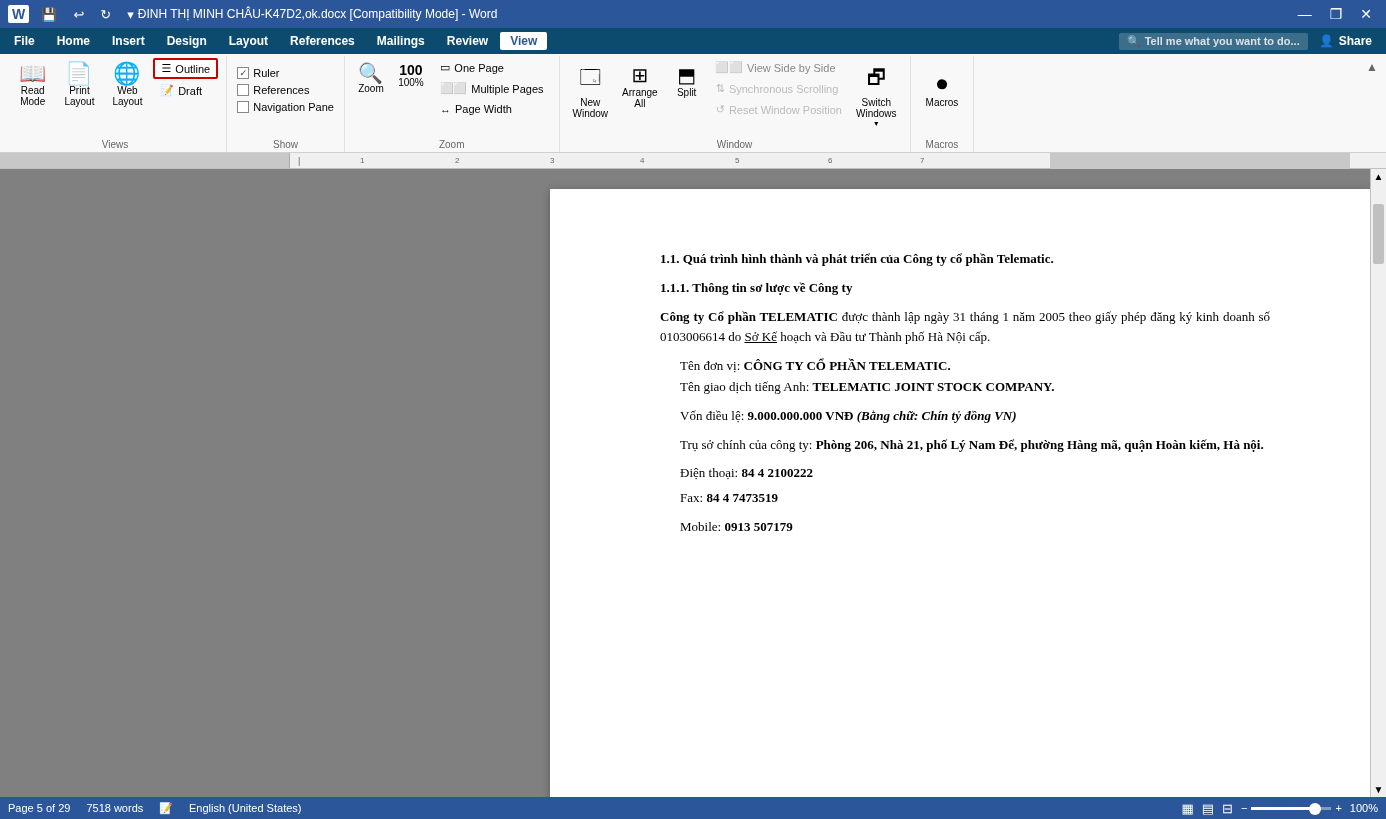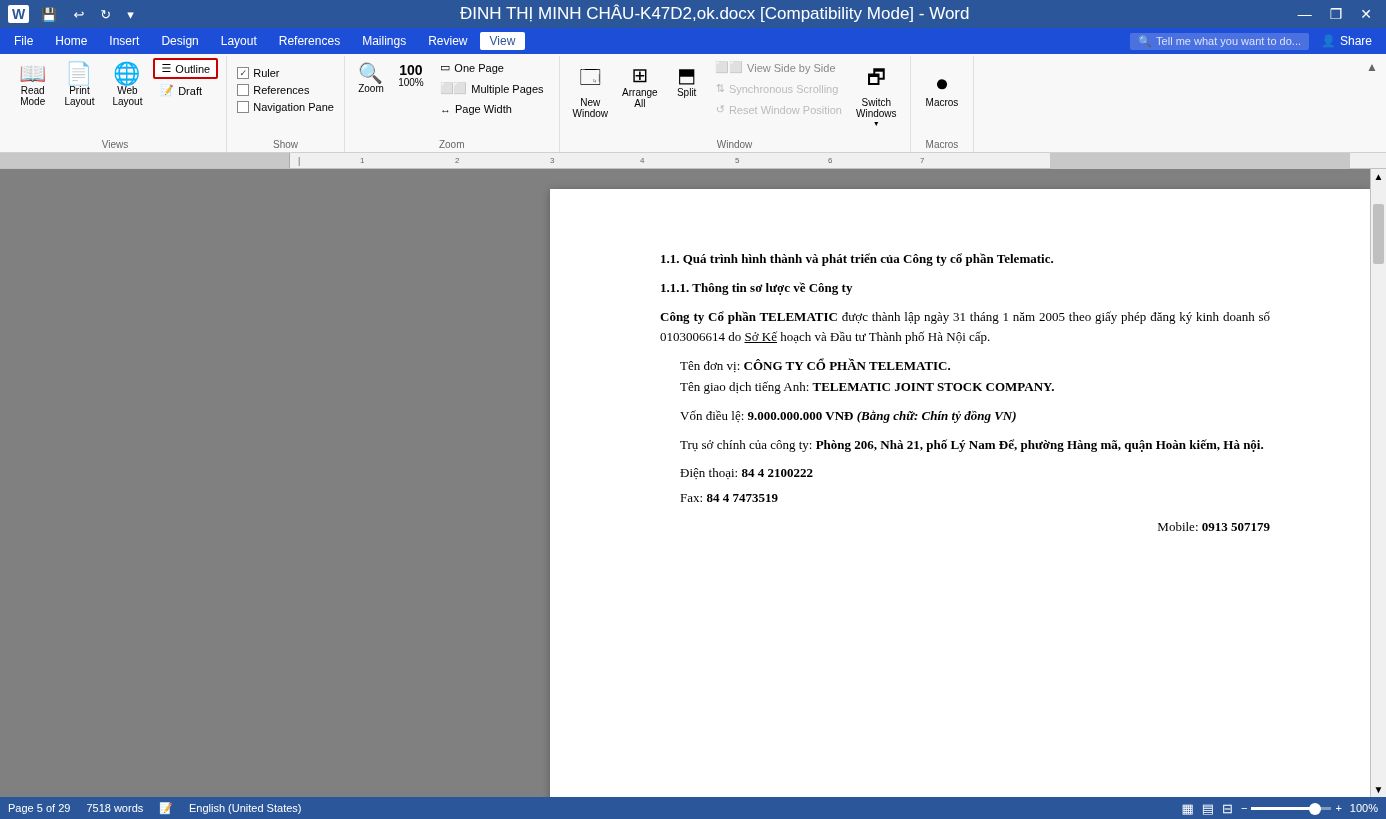--- a/index.html
+++ b/index.html
@@ -10,33 +10,34 @@
       background: #2b579a;
       color: white;
       height: 28px;
       display: flex;
       align-items: center;
       justify-content: space-between;
       padding: 0 8px;
       font-size: 12px;
     }
     .title-bar-left { display: flex; align-items: center; gap: 8px; }
-    .title-bar-center { flex: 1; text-align: center; font-size: 17px; }
+    .title-bar-center { flex: 1; font-size: 12px; }
     .title-bar-right { display: flex; gap: 6px; }
     .title-bar-btn { color: white; font-size: 14px; cursor: pointer; padding: 0 6px; }
 
     
     .menu-bar {
-      background: #1d4ed8;
+      background: #0c4a6e;
       color: white;
       height: 26px;
       display: flex;
       align-items: center;
       padding: 0 4px;
       gap: 2px;
+      font-weight: bold;
     }
     .menu-item {
       padding: 2px 10px;
       cursor: pointer;
       font-size: 12px;
       border-radius: 2px;
     }
     .menu-item.active { background: white; color: #2b579a; }
     .menu-search {
       margin-left: auto;
@@ -443,21 +444,21 @@
           </p>
           <p style="margin-bottom:8px;">
             <span>Trụ sở chính của công ty: </span><span class="bold">Phòng 206, Nhà 21, phố Lý Nam Để, phường Hàng mã, quận Hoàn kiếm, Hà nội.</span>
           </p>
           <p style="margin-bottom:4px;">
             <span>Điện thoại: </span><span class="bold"> 84 4 2100222</span>
           </p>
           <p style="margin-bottom:8px;">
             <span>Fax:        </span><span class="bold"> 84 4 7473519</span>
           </p>
-          <p style="margin-bottom:4px;text-align:right;">
+          <p style="margin-bottom:4px;">
             <span>Mobile:    </span><span class="bold"> 0913 507179</span>
           </p>
         </div>
       </div>
     </div>
   </div>
 
   <div class="scrollbar-v">
     <span style="text-align:center;padding:2px;cursor:pointer;font-size:10px;">▲</span>
     <div class="scrollbar-thumb"></div>

